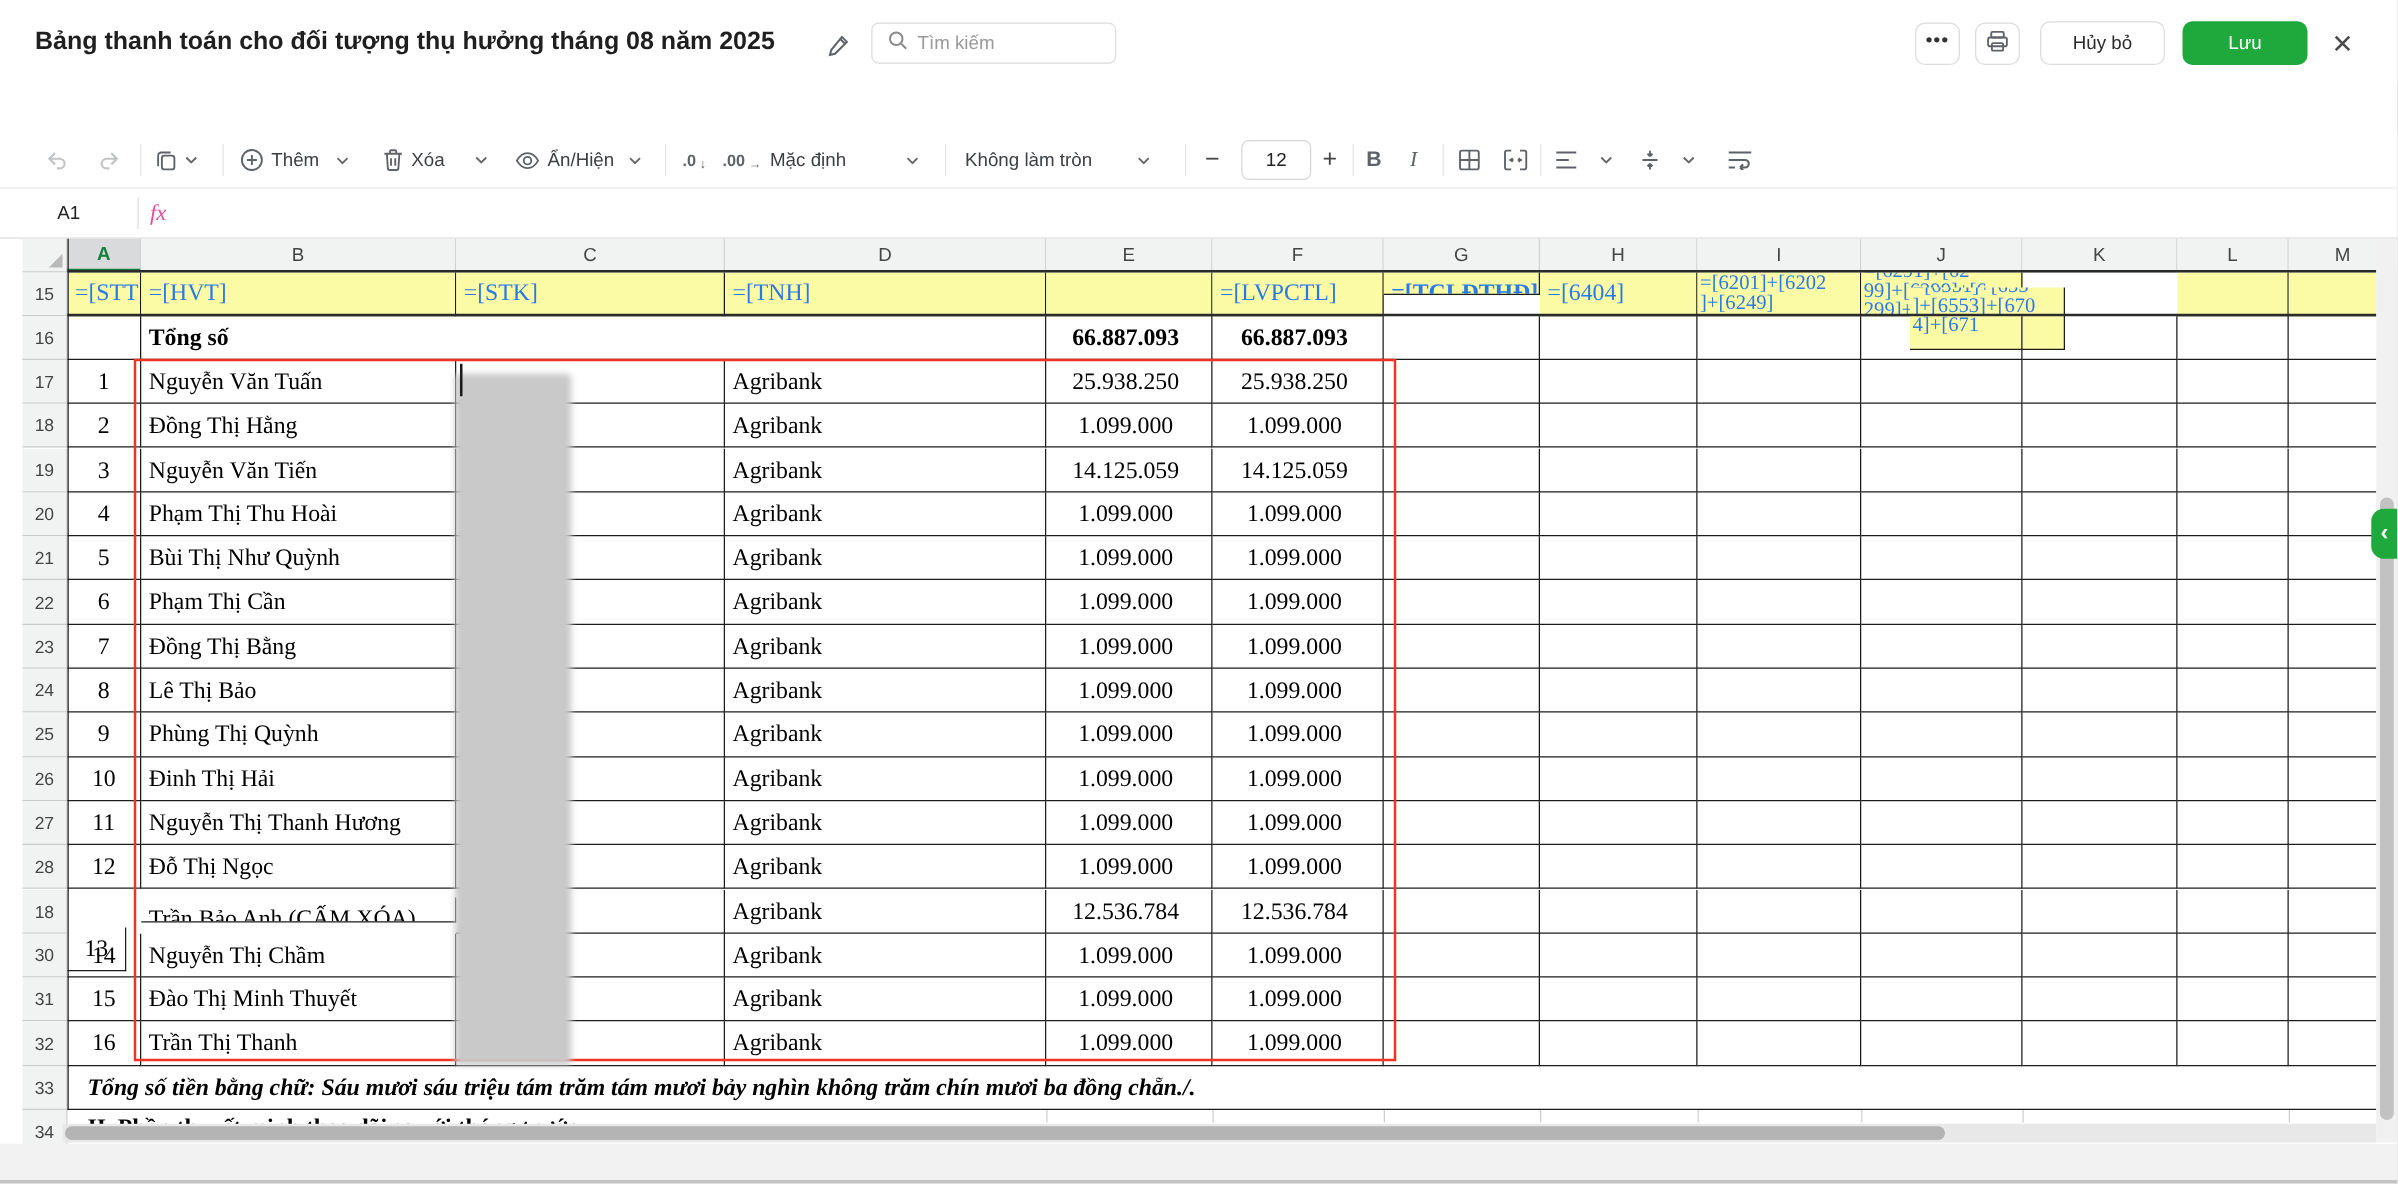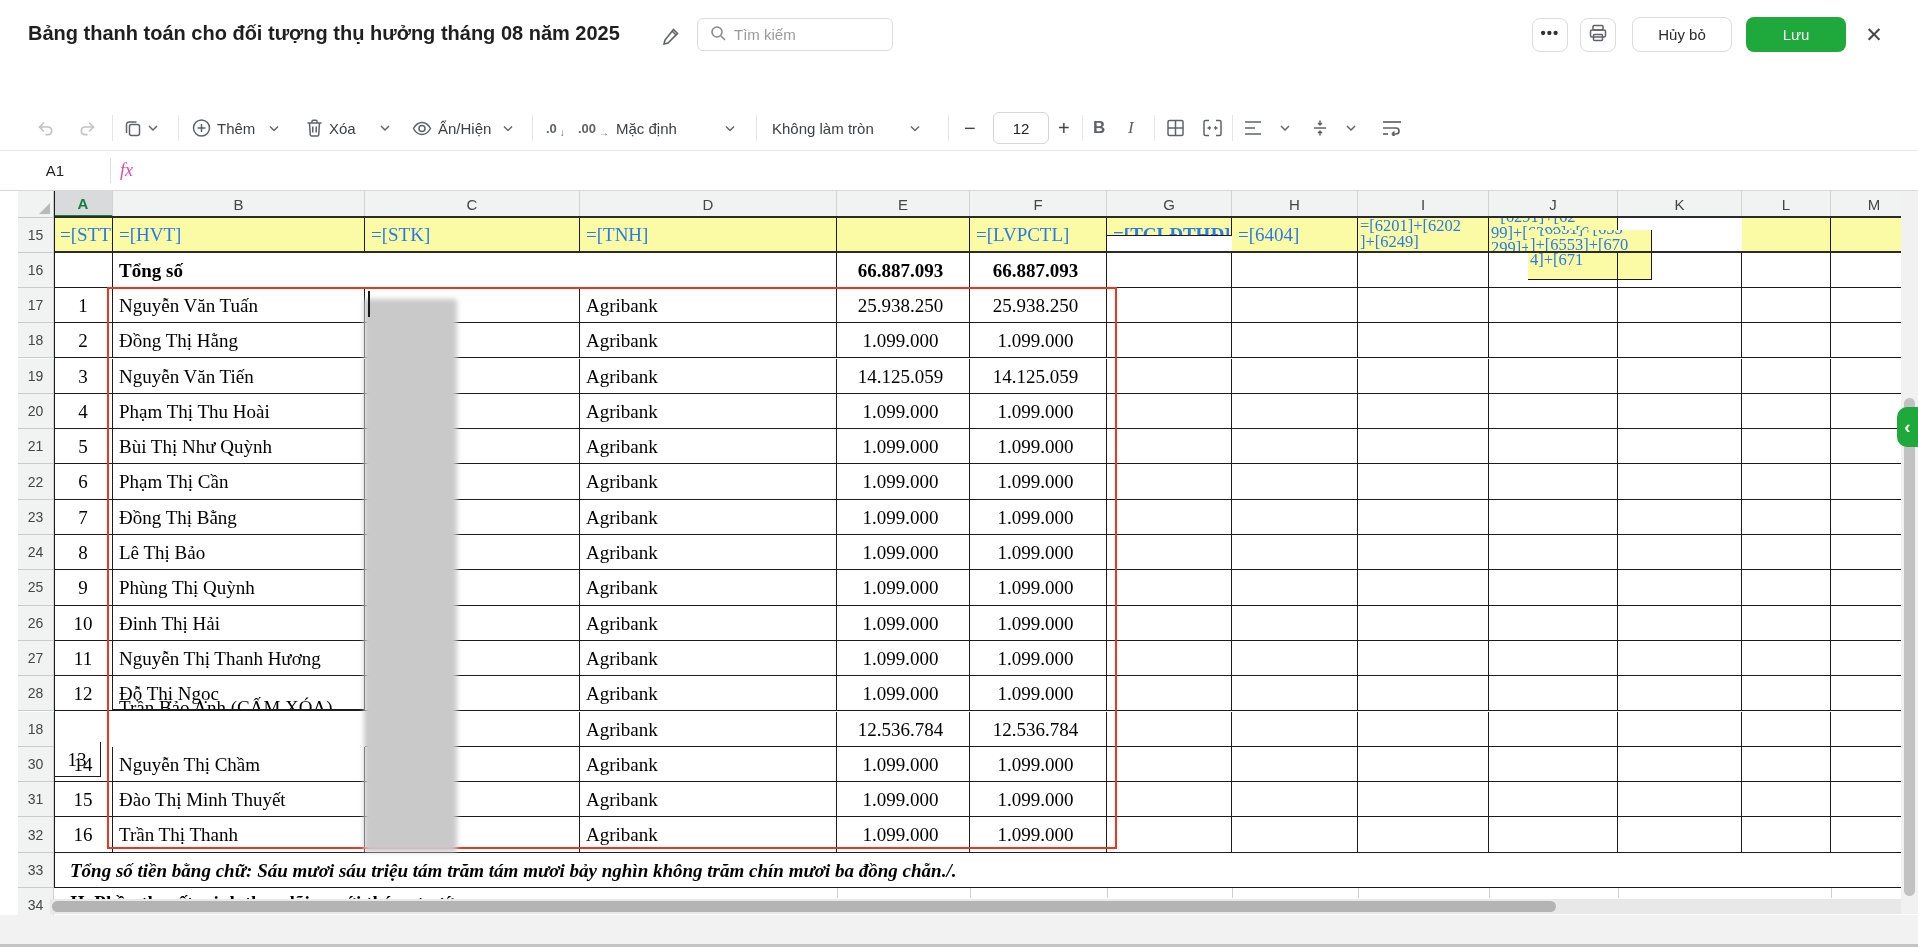--- a/index.html
+++ b/index.html
@@ -490,21 +490,21 @@
         <div class="cell num" style="left: 837px; top: 485.2px; width: 133px; height: 35.3px; line-height: 35.3px;">1.099.000</div>
         <div class="cell num" style="left: 970px; top: 485.2px; width: 137px; height: 35.3px; line-height: 35.3px;">1.099.000</div>
         <div class="cell " style="left: 1107px; top: 485.2px; width: 125px; height: 35.3px; line-height: 35.3px;"></div>
         <div class="cell " style="left: 1232px; top: 485.2px; width: 126px; height: 35.3px; line-height: 35.3px;"></div>
         <div class="cell " style="left: 1358px; top: 485.2px; width: 131px; height: 35.3px; line-height: 35.3px;"></div>
         <div class="cell " style="left: 1489px; top: 485.2px; width: 129px; height: 35.3px; line-height: 35.3px;"></div>
         <div class="cell " style="left: 1618px; top: 485.2px; width: 124px; height: 35.3px; line-height: 35.3px;"></div>
         <div class="cell " style="left: 1742px; top: 485.2px; width: 89px; height: 35.3px; line-height: 35.3px;"></div>
         <div class="cell  noR" style="left: 1831px; top: 485.2px; width: 70px; height: 35.3px; line-height: 35.3px;"></div>
         <div class="cell ctr" style="left: 54px; top: 551px; width: 47px; height: 35.3px; line-height: 35.3px;">13</div>
-        <div class="cell lft" style="left: 113px; top: 499px; width: 252px; height: 20px; line-height: 35.3px;">Trần Bảo Anh (CẤM XÓA)</div>
+        <div class="cell lft" style="left: 113px; top: 527px; width: 252px; height: 20px; line-height: 35.3px;">Trần Bảo Anh (CẤM XÓA)</div>
         <div class="cell " style="left: 365px; top: 520.5px; width: 215px; height: 35.3px; line-height: 35.3px;"></div>
         <div class="cell lft" style="left: 580px; top: 520.5px; width: 257px; height: 35.3px; line-height: 35.3px;">Agribank</div>
         <div class="cell num" style="left: 837px; top: 520.5px; width: 133px; height: 35.3px; line-height: 35.3px;">12.536.784</div>
         <div class="cell num" style="left: 970px; top: 520.5px; width: 137px; height: 35.3px; line-height: 35.3px;">12.536.784</div>
         <div class="cell " style="left: 1107px; top: 520.5px; width: 125px; height: 35.3px; line-height: 35.3px;"></div>
         <div class="cell " style="left: 1232px; top: 520.5px; width: 126px; height: 35.3px; line-height: 35.3px;"></div>
         <div class="cell " style="left: 1358px; top: 520.5px; width: 131px; height: 35.3px; line-height: 35.3px;"></div>
         <div class="cell " style="left: 1489px; top: 520.5px; width: 129px; height: 35.3px; line-height: 35.3px;"></div>
         <div class="cell " style="left: 1618px; top: 520.5px; width: 124px; height: 35.3px; line-height: 35.3px;"></div>
         <div class="cell " style="left: 1742px; top: 520.5px; width: 89px; height: 35.3px; line-height: 35.3px;"></div>

